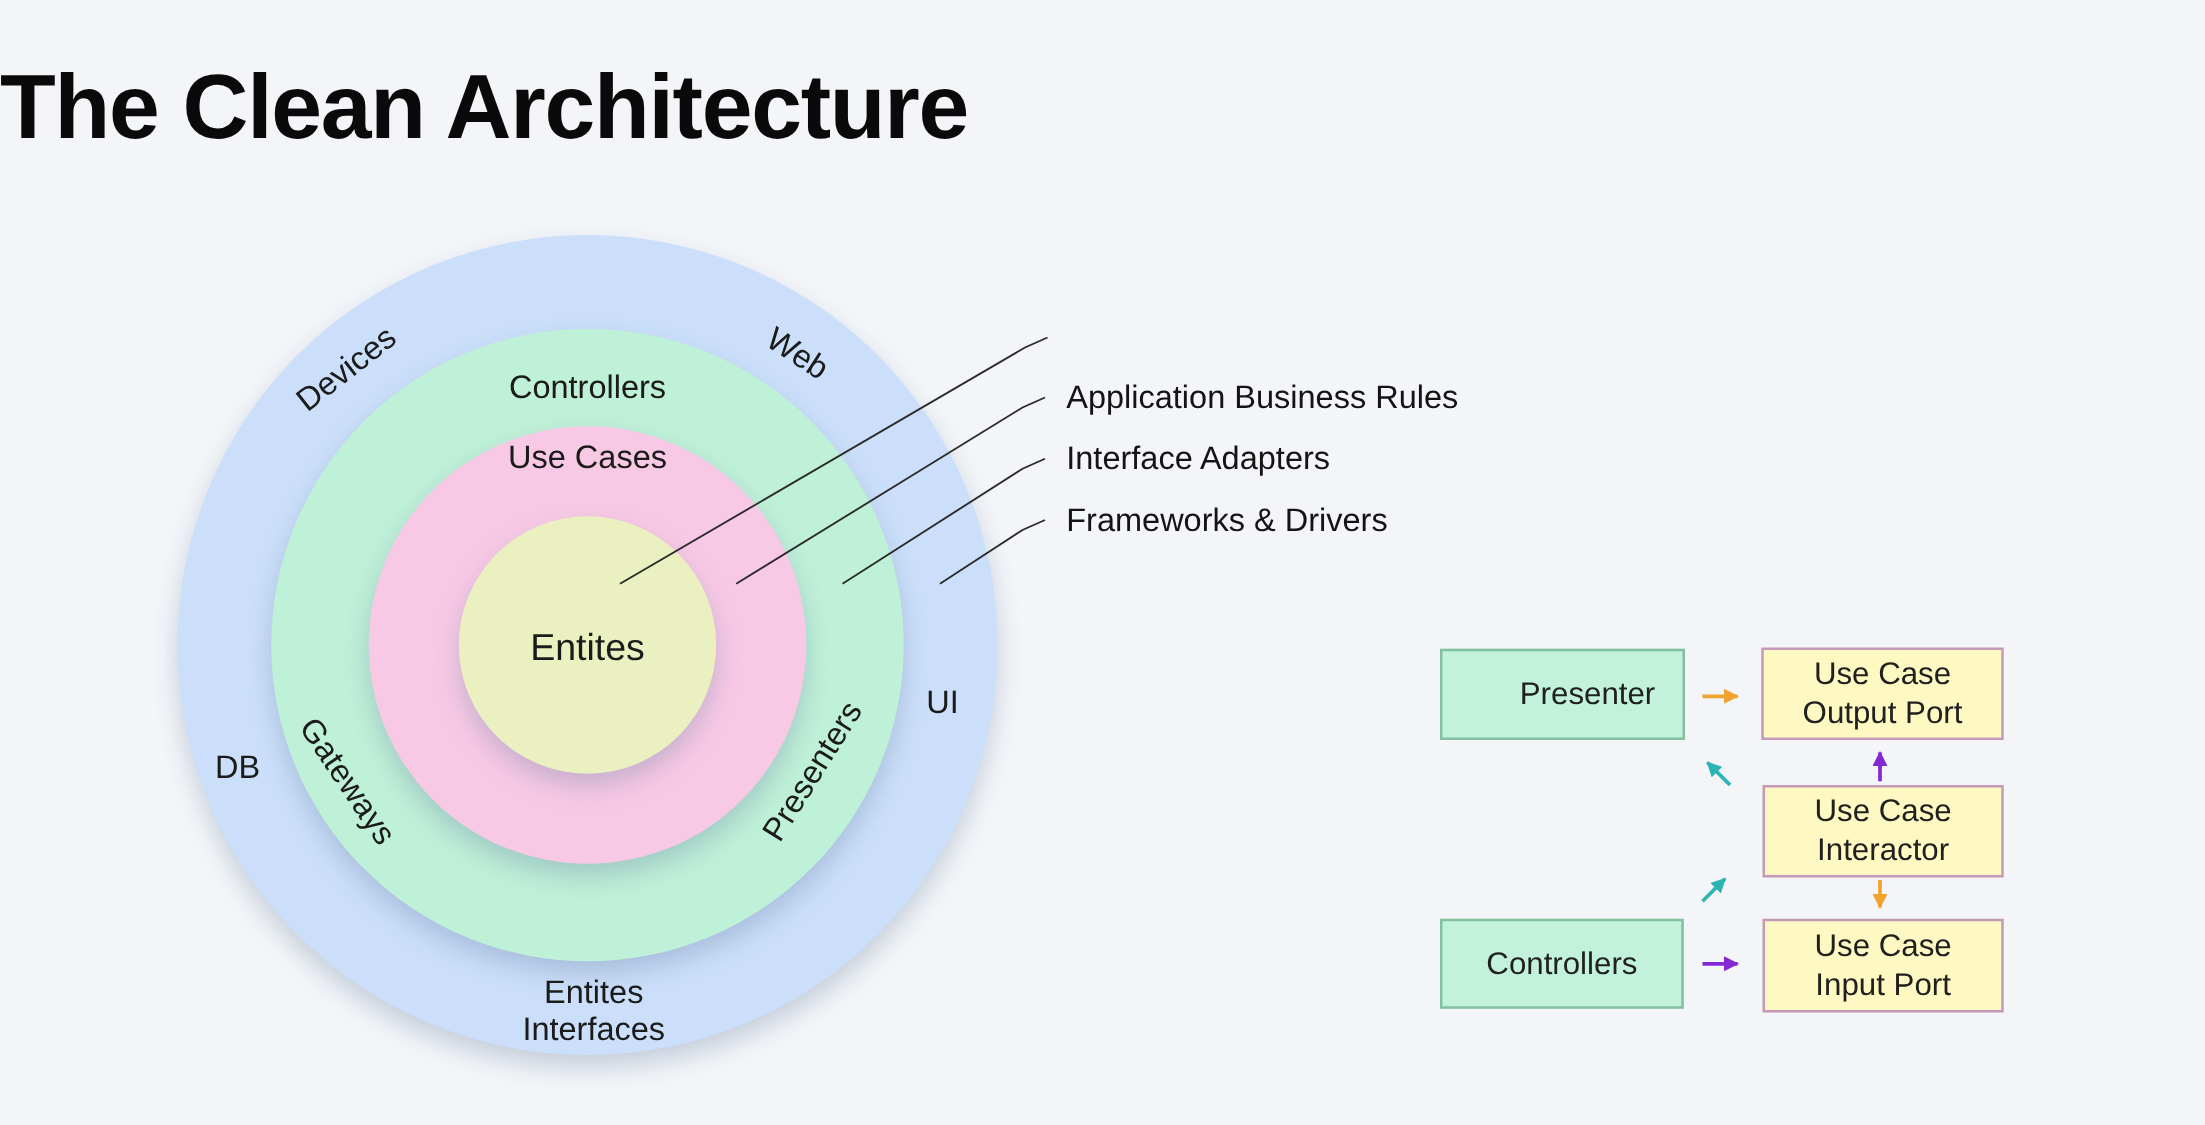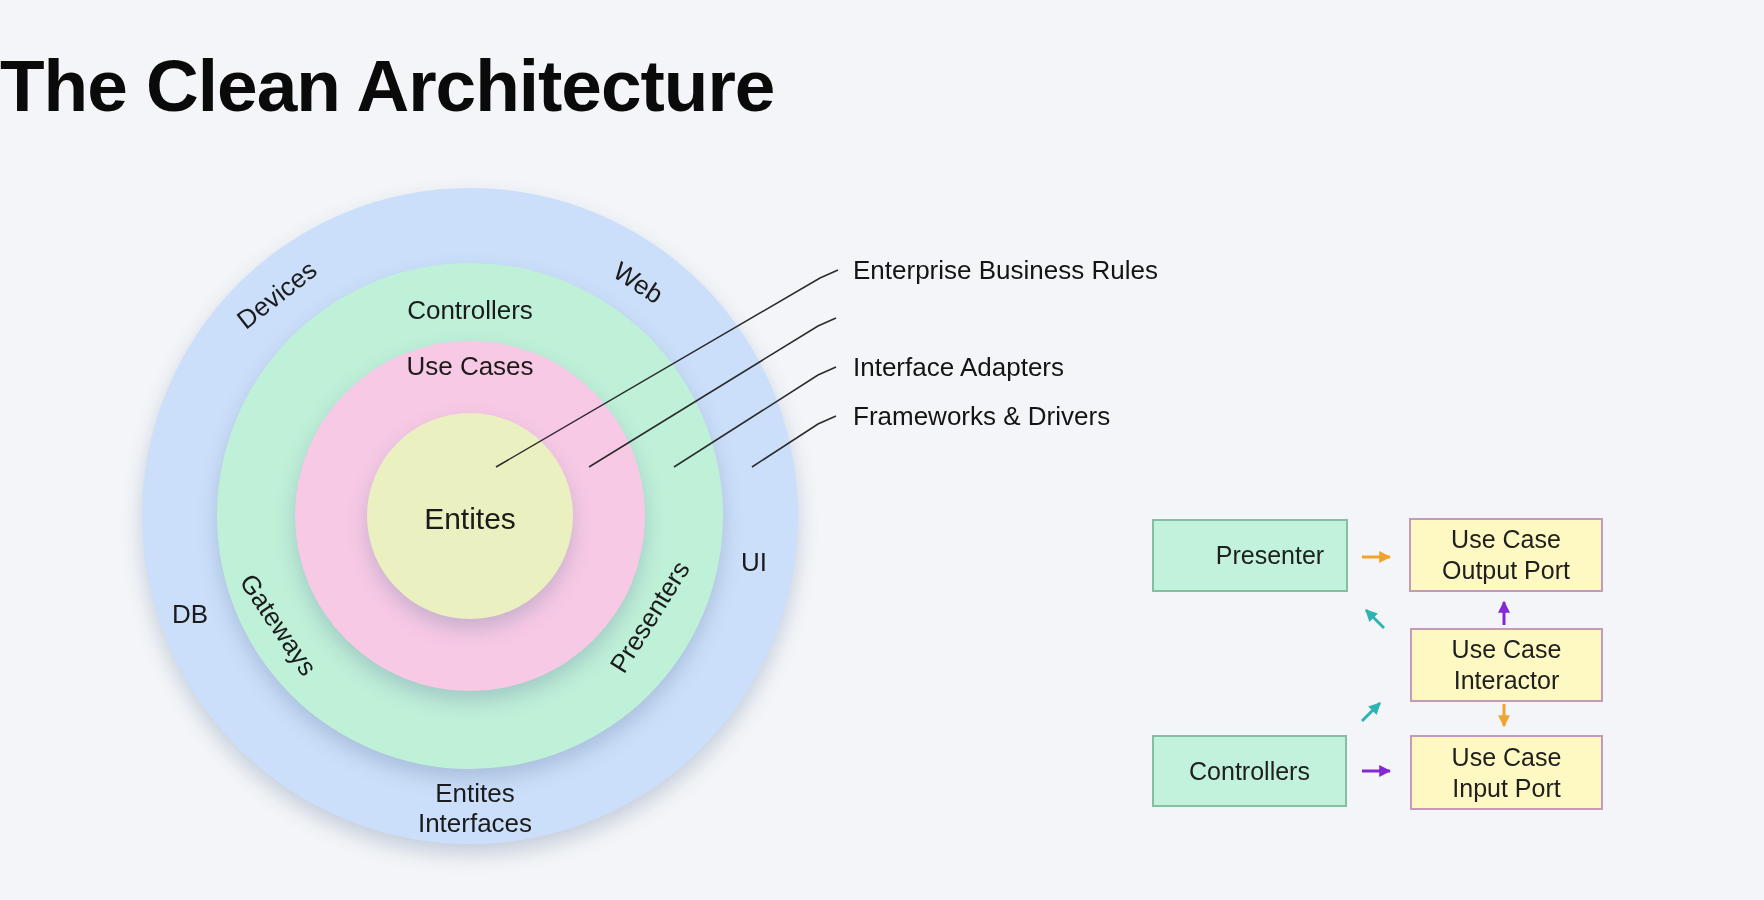--- a/index.html
+++ b/index.html
@@ -90,21 +90,21 @@
   <div class="ring-label lbl-web">Web</div>
   <div class="ring-label lbl-db">DB</div>
   <div class="ring-label lbl-ui">UI</div>
   <div class="ring-label lbl-gateways">Gateways</div>
   <div class="ring-label lbl-presenters">Presenters</div>
   <div class="ring-label lbl-external">
     <span>Entites</span><br>
     <span>Interfaces</span>
   </div>
 
-  <div class="legend-label legend-0">Enterprise Business Rules</div>
+  <div class="legend-label legend-1">Application Business Rules</div>
   <div class="legend-label legend-2">Interface Adapters</div>
   <div class="legend-label legend-3">Frameworks &amp; Drivers</div>
 
   <svg class="overlay" width="1764" height="900" viewBox="0 0 1764 900">
     <defs>
       <marker id="head-orange" viewBox="0 0 10 10" refX="9" refY="5" markerWidth="12" markerHeight="12" orient="auto" markerUnits="userSpaceOnUse">
         <path d="M0,0 L10,5 L0,10 z" fill="#f0a430"></path>
       </marker>
       <marker id="head-teal" viewBox="0 0 10 10" refX="9" refY="5" markerWidth="12" markerHeight="12" orient="auto" markerUnits="userSpaceOnUse">
         <path d="M0,0 L10,5 L0,10 z" fill="#2cb5b2"></path>

